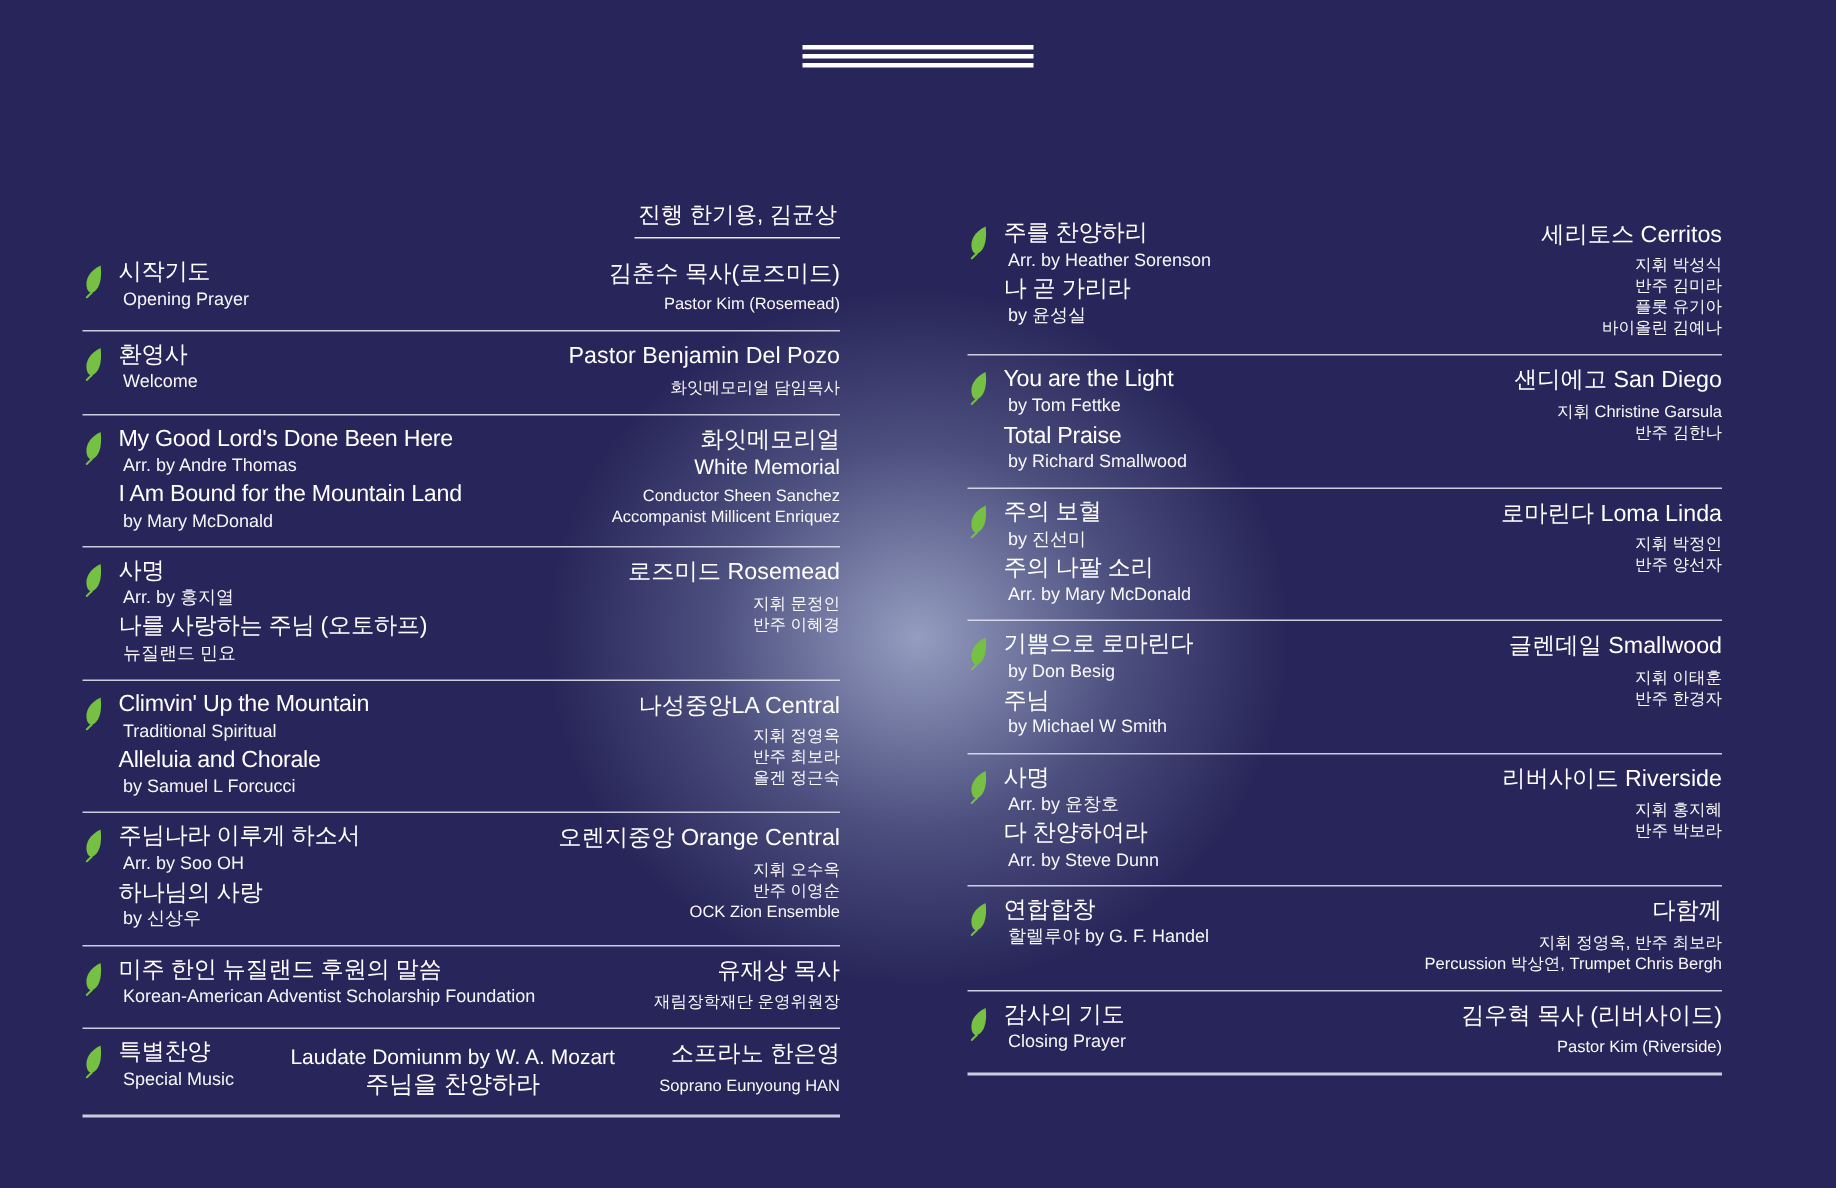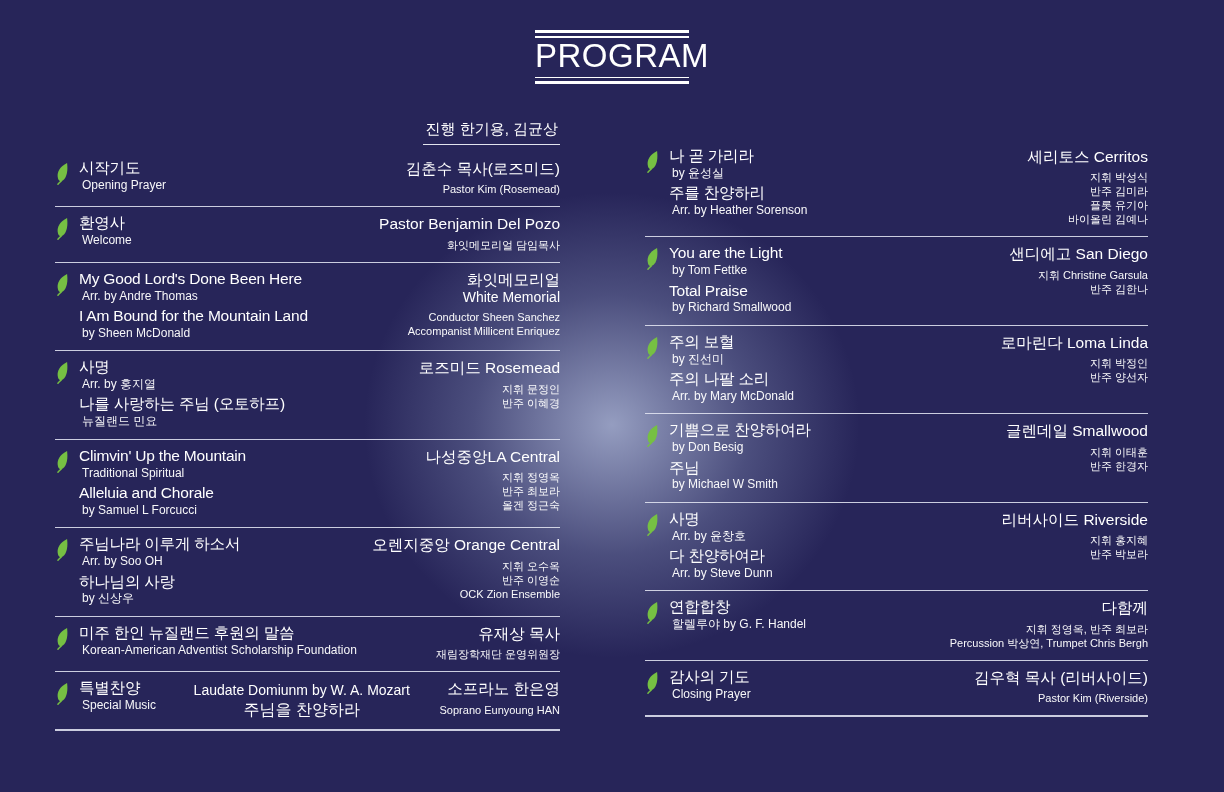--- a/index.html
+++ b/index.html
@@ -23,21 +23,21 @@
   .tline{background:#ffffff;}
   .tline.thick{height:3px;}
   .tline.thin{height:1.5px;}
   .tline.gap-below{margin-bottom:3px;}
   .title-text{
     font-size:33px;line-height:1.04;text-align:center;font-weight:400;
     letter-spacing:0.5px;padding:1px 0 4px;
   }
   
   .col{position:absolute;z-index:1;}
-  .col-left{left:55px;width:505px;top:120px;}
+  .col-left{left:55px;width:505px;top:134px;}
   .col-right{left:645px;width:503px;top:140px;}
   .host-row{text-align:right;margin-bottom:7px;}
   .host-line{
     display:inline-block;font-size:15px;padding:0 2px 5px;
     border-bottom:1.5px solid rgba(236,238,247,0.95);
   }
   
   .prog-item{
     position:relative;display:flex;align-items:flex-start;
     padding:7px 0 9px 24px;
@@ -60,21 +60,20 @@
 </style>
 </head>
 <body>
 
 <div class="page">
   <div class="glow"></div>
 
   <div class="title-block">
     <div class="tline thick gap-below"></div>
     <div class="tline thin"></div>
-    <div class="title-text">PROGRAM</div>
     <div class="tline thin gap-below"></div>
     <div class="tline thick"></div>
   </div>
 
   <div class="col col-left">
     <div class="host-row">
       <span class="host-line">진행 한기용, 김균상</span>
     </div>
     <div id="left-items">
         <div class="prog-item">
@@ -118,21 +117,21 @@
               <path d="M13.6 0.6 C 5.6 4.4, 1.4 11, 3.4 18 C 4.1 20.1, 5.4 21.4, 6.9 21.1 C 12.2 19.4, 15 12, 13.6 0.6 Z" fill="#76c043"></path>
               <path d="M6.9 21.1 C 5.6 22.2, 4.3 23.4, 3.3 24.6" stroke="#76c043" stroke-width="1.6" fill="none" stroke-linecap="round"></path>
             </svg></span>
           <div class="item-left">
             <div class="piece">
               <div class="piece-title">My Good Lord's Done Been Here</div>
               <div class="piece-sub">Arr. by Andre Thomas</div>
             </div>
             <div class="piece">
               <div class="piece-title">I Am Bound for the Mountain Land</div>
-              <div class="piece-sub">by Sheen McDonald</div>
+              <div class="piece-sub">by Mary McDonald</div>
             </div>
           </div>
           <div class="item-right">
             <div class="right-main">화잇메모리얼</div>
             <div class="right-main2">White Memorial</div>
             <div class="right-subs">
               <div>Conductor  Sheen Sanchez</div>
               <div>Accompanist Millicent Enriquez</div>
             </div>
           </div>
@@ -253,26 +252,26 @@
 
   <div class="col col-right">
     <div id="right-items">
         <div class="prog-item">
           <span class="leaf"><svg viewBox="0 0 18 25" width="16" height="23">
               <path d="M13.6 0.6 C 5.6 4.4, 1.4 11, 3.4 18 C 4.1 20.1, 5.4 21.4, 6.9 21.1 C 12.2 19.4, 15 12, 13.6 0.6 Z" fill="#76c043"></path>
               <path d="M6.9 21.1 C 5.6 22.2, 4.3 23.4, 3.3 24.6" stroke="#76c043" stroke-width="1.6" fill="none" stroke-linecap="round"></path>
             </svg></span>
           <div class="item-left">
             <div class="piece">
+              <div class="piece-title">주를 찬양하리</div>
+              <div class="piece-sub">Arr. by Heather Sorenson</div>
+            </div>
+            <div class="piece">
               <div class="piece-title">나 곧 가리라</div>
               <div class="piece-sub">by 윤성실</div>
-            </div>
-            <div class="piece">
-              <div class="piece-title">주를 찬양하리</div>
-              <div class="piece-sub">Arr. by Heather Sorenson</div>
             </div>
           </div>
           <div class="item-right">
             <div class="right-main">세리토스 Cerritos</div>
             <div class="right-subs">
               <div>지휘 박성식</div>
               <div>반주 김미라</div>
               <div>플롯 유기아</div>
               <div>바이올린 김예나</div>
             </div>
@@ -324,21 +323,21 @@
             </div>
           </div>
         </div>
         <div class="prog-item">
           <span class="leaf"><svg viewBox="0 0 18 25" width="16" height="23">
               <path d="M13.6 0.6 C 5.6 4.4, 1.4 11, 3.4 18 C 4.1 20.1, 5.4 21.4, 6.9 21.1 C 12.2 19.4, 15 12, 13.6 0.6 Z" fill="#76c043"></path>
               <path d="M6.9 21.1 C 5.6 22.2, 4.3 23.4, 3.3 24.6" stroke="#76c043" stroke-width="1.6" fill="none" stroke-linecap="round"></path>
             </svg></span>
           <div class="item-left">
             <div class="piece">
-              <div class="piece-title">기쁨으로 찬양하여라</div>
+              <div class="piece-title">기쁨으로 로마린다</div>
               <div class="piece-sub">by Don Besig</div>
             </div>
             <div class="piece">
               <div class="piece-title">주님</div>
               <div class="piece-sub">by Michael W Smith</div>
             </div>
           </div>
           <div class="item-right">
             <div class="right-main">글렌데일  Smallwood</div>
             <div class="right-subs">

